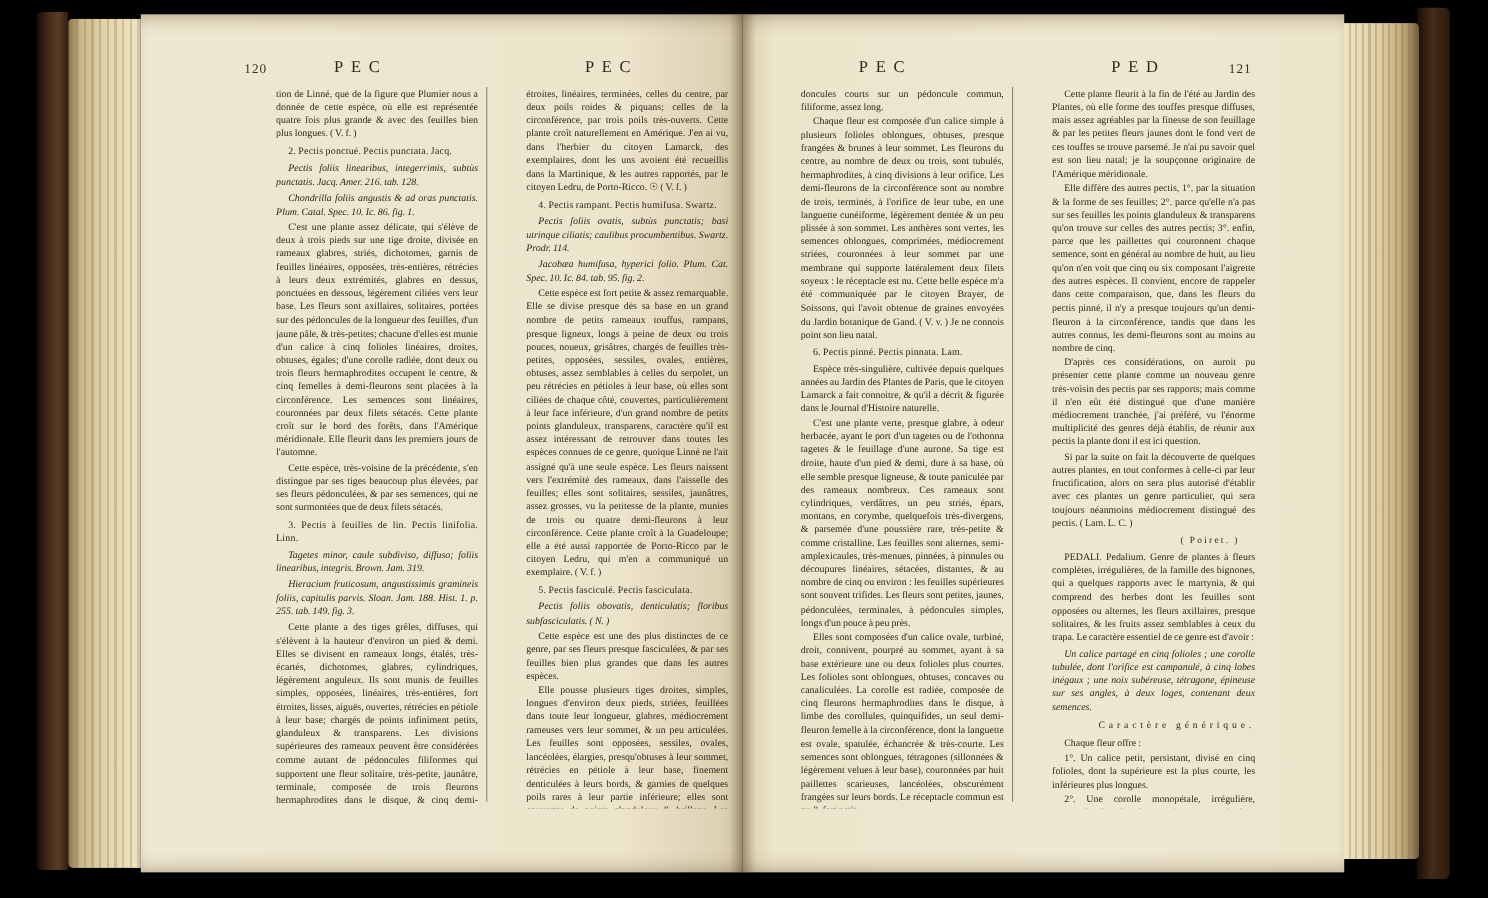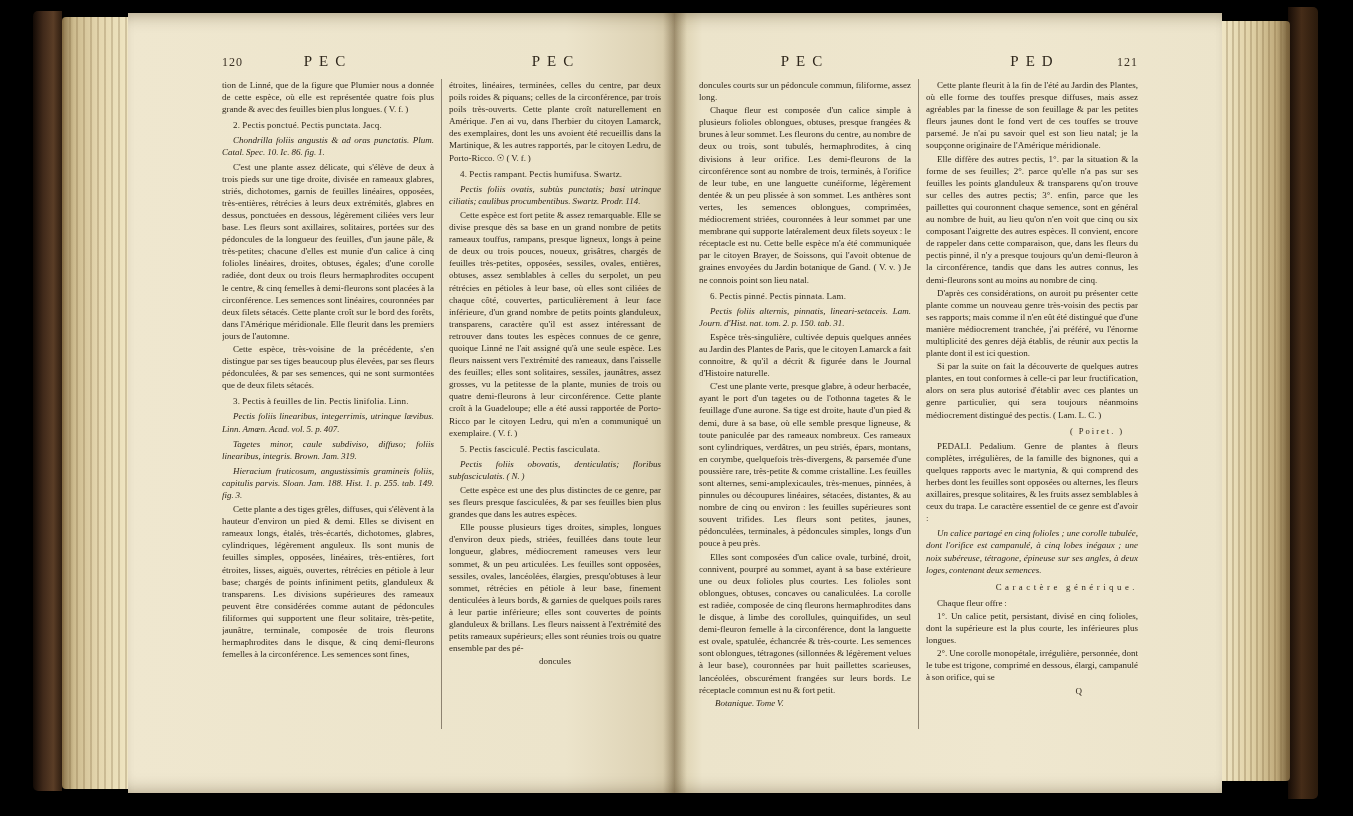--- a/index.html
+++ b/index.html
@@ -36,21 +36,21 @@
   .tb-right{left:24px;width:442px;}
   .page-head{position:relative;height:22px;margin-bottom:4px;}
   .folio{position:absolute;top:2px;font-size:12px;letter-spacing:1px;color:#3a3024;}
   .folio-left{left:0;}
   .folio-right{right:3px;}
   .rt{position:absolute;top:0;font-size:15px;letter-spacing:7px;color:#2f271c;}
   .rt-1{left:0;width:212px;text-align:center;}
   .rt-2{right:0;width:212px;text-align:center;}
   .cols{display:flex;}
   .col{width:212px;height:656px;overflow:hidden;font-size:9px;line-height:12.1px;
-    text-align:justify;word-spacing:-0.4px;}
+    text-align:justify;word-spacing:-0.4px;margin-left:29px;}
   .col-rule{width:1px;height:650px;background:rgba(62,50,36,.55);margin:0 7px;}
   .col p{margin:0 0 1px 0;}
   .p-first{text-indent:0;}
   .p-body{text-indent:11px;}
   .p-heading{text-indent:11px;margin:4px 0 3px 0 !important;letter-spacing:.2px;}
   .p-cite{font-style:italic;text-indent:11px;margin:3px 0 2px 0 !important;}
   .p-sig{font-style:italic;text-indent:16px;text-align:left;margin-top:1px !important;}
   .p-author{text-align:right;letter-spacing:2px;font-size:8.6px;margin:4px 14px 3px 0 !important;}
   .p-section{text-align:right;letter-spacing:3.5px;font-size:8.8px;margin:5px 0 4px 0 !important;}
   .p-catch{text-align:center;text-indent:0;margin-top:0 !important;}
@@ -70,34 +70,35 @@
       <div class="textblock tb-left">
         <div class="page-head">
           <span class="folio folio-left">120</span>
           <span class="rt rt-1">PEC</span>
           <span class="rt rt-2">PEC</span>
         </div>
         <div class="cols">
           <div class="col">
               <p class="p-first">tion de Linné, que de la figure que Plumier nous a donnée de cette espèce, où elle est représentée quatre fois plus grande &amp; avec des feuilles bien plus longues. ( V. f. )</p>
               <p class="p-heading">2. Pectis ponctué. Pectis punctata. Jacq.</p>
+              <p class="p-cite">Pectis foliis linearibus, integerrimis, subtùs punctatis. Jacq. Amer. 216. tab. 128.</p>
               <p class="p-cite">Chondrilla foliis angustis &amp; ad oras punctatis. Plum. Catal. Spec. 10. Ic. 86. fig. 1.</p>
               <p class="p-body">C'est une plante assez délicate, qui s'élève de deux à trois pieds sur une tige droite, divisée en rameaux glabres, striés, dichotomes, garnis de feuilles linéaires, opposées, très-entières, rétrécies à leurs deux extrémités, glabres en dessus, ponctuées en dessous, légèrement ciliées vers leur base. Les fleurs sont axillaires, solitaires, portées sur des pédoncules de la longueur des feuilles, d'un jaune pâle, &amp; très-petites; chacune d'elles est munie d'un calice à cinq folioles linéaires, droites, obtuses, égales; d'une corolle radiée, dont deux ou trois fleurs hermaphrodites occupent le centre, &amp; cinq femelles à demi-fleurons sont placées à la circonférence. Les semences sont linéaires, couronnées par deux filets sétacés. Cette plante croît sur le bord des forêts, dans l'Amérique méridionale. Elle fleurit dans les premiers jours de l'automne.</p>
               <p class="p-body">Cette espèce, très-voisine de la précédente, s'en distingue par ses tiges beaucoup plus élevées, par ses fleurs pédonculées, &amp; par ses semences, qui ne sont surmontées que de deux filets sétacés.</p>
               <p class="p-heading">3. Pectis à feuilles de lin. Pectis linifolia. Linn.</p>
-              <p class="p-cite">Pectis foliis linearibus, integerrimis, utrinque lævibus. Linn. Amœn. Acad. vol. 5. p. 407.</p>
               <p class="p-cite">Tagetes minor, caule subdiviso, diffuso; foliis linearibus, integris. Brown. Jam. 319.</p>
               <p class="p-cite">Hieracium fruticosum, angustissimis gramineis foliis, capitulis parvis. Sloan. Jam. 188. Hist. 1. p. 255. tab. 149. fig. 3.</p>
               <p class="p-body">Cette plante a des tiges grêles, diffuses, qui s'élèvent à la hauteur d'environ un pied &amp; demi. Elles se divisent en rameaux longs, étalés, très-écartés, dichotomes, glabres, cylindriques, légèrement anguleux. Ils sont munis de feuilles simples, opposées, linéaires, très-entières, fort étroites, lisses, aiguës, ouvertes, rétrécies en pétiole à leur base; chargés de points infiniment petits, glanduleux &amp; transparens. Les divisions supérieures des rameaux peuvent être considérées comme autant de pédoncules filiformes qui supportent une fleur solitaire, très-petite, jaunâtre, terminale, composée de trois fleurons hermaphrodites dans le disque, &amp; cinq demi-fleurons femelles à la circonférence. Les semences sont fines,</p>
             </div>
           <div class="col-rule"></div>
           <div class="col">
               <p class="p-first">étroites, linéaires, terminées, celles du centre, par deux poils roides &amp; piquans; celles de la circonférence, par trois poils très-ouverts. Cette plante croît naturellement en Amérique. J'en ai vu, dans l'herbier du citoyen Lamarck, des exemplaires, dont les uns avoient été recueillis dans la Martinique, &amp; les autres rapportés, par le citoyen Ledru, de Porto-Ricco. ☉ ( V. f. )</p>
               <p class="p-heading">4. Pectis rampant. Pectis humifusa. Swartz.</p>
               <p class="p-cite">Pectis foliis ovatis, subtùs punctatis; basi utrinque ciliatis; caulibus procumbentibus. Swartz. Prodr. 114.</p>
+              <p class="p-cite">Jacobæa humifusa, hyperici folio. Plum. Cat. Spec. 10. Ic. 84. tab. 95. fig. 2.</p>
               <p class="p-body">Cette espèce est fort petite &amp; assez remarquable. Elle se divise presque dès sa base en un grand nombre de petits rameaux touffus, rampans, presque ligneux, longs à peine de deux ou trois pouces, noueux, grisâtres, chargés de feuilles très-petites, opposées, sessiles, ovales, entières, obtuses, assez semblables à celles du serpolet, un peu rétrécies en pétioles à leur base, où elles sont ciliées de chaque côté, couvertes, particulièrement à leur face inférieure, d'un grand nombre de petits points glanduleux, transparens, caractère qu'il est assez intéressant de retrouver dans toutes les espèces connues de ce genre, quoique Linné ne l'ait assigné qu'à une seule espèce. Les fleurs naissent vers l'extrémité des rameaux, dans l'aisselle des feuilles; elles sont solitaires, sessiles, jaunâtres, assez grosses, vu la petitesse de la plante, munies de trois ou quatre demi-fleurons à leur circonférence. Cette plante croît à la Guadeloupe; elle a été aussi rapportée de Porto-Ricco par le citoyen Ledru, qui m'en a communiqué un exemplaire. ( V. f. )</p>
               <p class="p-heading">5. Pectis fasciculé. Pectis fasciculata.</p>
               <p class="p-cite">Pectis foliis obovatis, denticulatis; floribus subfasciculatis. ( N. )</p>
               <p class="p-body">Cette espèce est une des plus distinctes de ce genre, par ses fleurs presque fasciculées, &amp; par ses feuilles bien plus grandes que dans les autres espèces.</p>
               <p class="p-body">Elle pousse plusieurs tiges droites, simples, longues d'environ deux pieds, striées, feuillées dans toute leur longueur, glabres, médiocrement rameuses vers leur sommet, &amp; un peu articulées. Les feuilles sont opposées, sessiles, ovales, lancéolées, élargies, presqu'obtuses à leur sommet, rétrécies en pétiole à leur base, finement denticulées à leurs bords, &amp; garnies de quelques poils rares à leur partie inférieure; elles sont couvertes de points glanduleux &amp; brillans. Les fleurs naissent à l'extrémité des petits rameaux supérieurs; elles sont réunies trois ou quatre ensemble par des pé-</p>
               <p class="p-catch">doncules</p>
             </div>
         </div>
       </div>
     </div>
@@ -107,21 +108,20 @@
         <div class="page-head">
           <span class="rt rt-1">PEC</span>
           <span class="rt rt-2">PED</span>
           <span class="folio folio-right">121</span>
         </div>
         <div class="cols">
           <div class="col">
               <p class="p-first">doncules courts sur un pédoncule commun, filiforme, assez long.</p>
               <p class="p-body">Chaque fleur est composée d'un calice simple à plusieurs folioles oblongues, obtuses, presque frangées &amp; brunes à leur sommet. Les fleurons du centre, au nombre de deux ou trois, sont tubulés, hermaphrodites, à cinq divisions à leur orifice. Les demi-fleurons de la circonférence sont au nombre de trois, terminés, à l'orifice de leur tube, en une languette cunéiforme, légèrement dentée &amp; un peu plissée à son sommet. Les anthères sont vertes, les semences oblongues, comprimées, médiocrement striées, couronnées à leur sommet par une membrane qui supporte latéralement deux filets soyeux : le réceptacle est nu. Cette belle espèce m'a été communiquée par le citoyen Brayer, de Soissons, qui l'avoit obtenue de graines envoyées du Jardin botanique de Gand. ( V. v. ) Je ne connois point son lieu natal.</p>
               <p class="p-heading">6. Pectis pinné. Pectis pinnata. Lam.</p>
-              <p class="p-cite">Pectis foliis alternis, pinnatis, lineari-setaceis. Lam. Journ. d'Hist. nat. tom. 2. p. 150. tab. 31.</p>
               <p class="p-body">Espèce très-singulière, cultivée depuis quelques années au Jardin des Plantes de Paris, que le citoyen Lamarck a fait connoitre, &amp; qu'il a décrit &amp; figurée dans le Journal d'Histoire naturelle.</p>
               <p class="p-body">C'est une plante verte, presque glabre, à odeur herbacée, ayant le port d'un tagetes ou de l'othonna tagetes &amp; le feuillage d'une aurone. Sa tige est droite, haute d'un pied &amp; demi, dure à sa base, où elle semble presque ligneuse, &amp; toute paniculée par des rameaux nombreux. Ces rameaux sont cylindriques, verdâtres, un peu striés, épars, montans, en corymbe, quelquefois très-divergens, &amp; parsemée d'une poussière rare, très-petite &amp; comme cristalline. Les feuilles sont alternes, semi-amplexicaules, très-menues, pinnées, à pinnules ou découpures linéaires, sétacées, distantes, &amp; au nombre de cinq ou environ : les feuilles supérieures sont souvent trifides. Les fleurs sont petites, jaunes, pédonculées, terminales, à pédoncules simples, longs d'un pouce à peu près.</p>
               <p class="p-body">Elles sont composées d'un calice ovale, turbiné, droit, connivent, pourpré au sommet, ayant à sa base extérieure une ou deux folioles plus courtes. Les folioles sont oblongues, obtuses, concaves ou canaliculées. La corolle est radiée, composée de cinq fleurons hermaphrodites dans le disque, à limbe des corollules, quinquifides, un seul demi-fleuron femelle à la circonférence, dont la languette est ovale, spatulée, échancrée &amp; très-courte. Les semences sont oblongues, tétragones (sillonnées &amp; légèrement velues à leur base), couronnées par huit paillettes scarieuses, lancéolées, obscurément frangées sur leurs bords. Le réceptacle commun est nu &amp; fort petit.</p>
               <p class="p-sig">Botanique. Tome V.</p>
             </div>
           <div class="col-rule"></div>
           <div class="col">
               <p class="p-body">Cette plante fleurit à la fin de l'été au Jardin des Plantes, où elle forme des touffes presque diffuses, mais assez agréables par la finesse de son feuillage &amp; par les petites fleurs jaunes dont le fond vert de ces touffes se trouve parsemé. Je n'ai pu savoir quel est son lieu natal; je la soupçonne originaire de l'Amérique méridionale.</p>
               <p class="p-body">Elle diffère des autres pectis, 1°. par la situation &amp; la forme de ses feuilles; 2°. parce qu'elle n'a pas sur ses feuilles les points glanduleux &amp; transparens qu'on trouve sur celles des autres pectis; 3°. enfin, parce que les paillettes qui couronnent chaque semence, sont en général au nombre de huit, au lieu qu'on n'en voit que cinq ou six composant l'aigrette des autres espèces. Il convient, encore de rappeler dans cette comparaison, que, dans les fleurs du pectis pinné, il n'y a presque toujours qu'un demi-fleuron à la circonférence, tandis que dans les autres connus, les demi-fleurons sont au moins au nombre de cinq.</p>
               <p class="p-body">D'après ces considérations, on auroit pu présenter cette plante comme un nouveau genre très-voisin des pectis par ses rapports; mais comme il n'en eût été distingué que d'une manière médiocrement tranchée, j'ai préféré, vu l'énorme multiplicité des genres déjà établis, de réunir aux pectis la plante dont il est ici question.</p>

